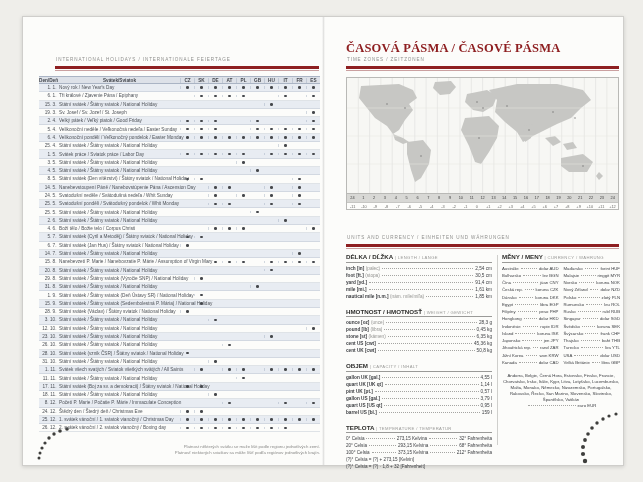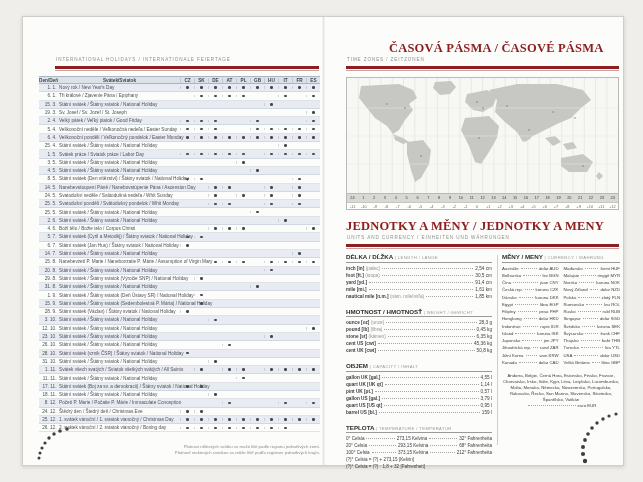--- a/index.html
+++ b/index.html
@@ -701,21 +701,21 @@
       <circle cx="22" cy="13" r="1.7"></circle>
         <circle cx="18" cy="18" r="1.6"></circle>
         <circle cx="15" cy="23" r="1.6"></circle>
       <circle cx="13" cy="28" r="1.5"></circle>
         <circle cx="12" cy="33" r="1.5"></circle>
     </g>
   </svg>
 
   <div class="spine"></div>
 
-  <div class="ttl" style="left:323px;top:24px;margin-left:43px;">ČASOVÁ PÁSMA / ČASOVÉ PÁSMA</div>
+  <div class="ttl" style="left:323px;top:24px;">ČASOVÁ PÁSMA / ČASOVÉ PÁSMA</div>
   <div class="sub" style="left:324px;top:40px;">TIME ZONES / ZEITZONEN</div>
   <div class="rule" style="left:323px;top:49px;width:273px;"></div>
 
   <div class="mapbox">
     <svg width="271" height="115" viewBox="0 0 271 115">
       <rect x="0" y="0" width="271" height="115" fill="#f7f7f4"></rect>
 
       <g stroke="#dddddb" stroke-width="0.6">
         <line x1="11.3" y1="0" x2="11.3" y2="115"></line>
           <line x1="22.6" y1="0" x2="22.6" y2="115"></line>
@@ -835,21 +835,20 @@
         <span>+6</span>
         <span>+7</span>
         <span>+8</span>
         <span>+9</span>
         <span>+10</span>
         <span>+11</span>
         <span>+12</span>
       </div>
   </div>
 
-  <div class="ttl" style="left:323px;top:202px;">JEDNOTKY A MĚNY / JEDNOTKY A MENY</div>
   <div class="sub" style="left:324px;top:218px;">UNITS AND CURRENCY / EINHEITEN UND WÄHRUNGEN</div>
   <div class="rule" style="left:323px;top:227px;width:273px;"></div>
 
   <div style="position:absolute;left:323px;top:236px;width:146px;">
     <div class="sec-h">
       <span>DÉLKA / DĹŽKA</span>
       <span class="en">| LENGTH / LÄNGE</span>
     </div>
     <div class="ul" style="margin:3px 0 0 0;">
         <div class="uitem">

